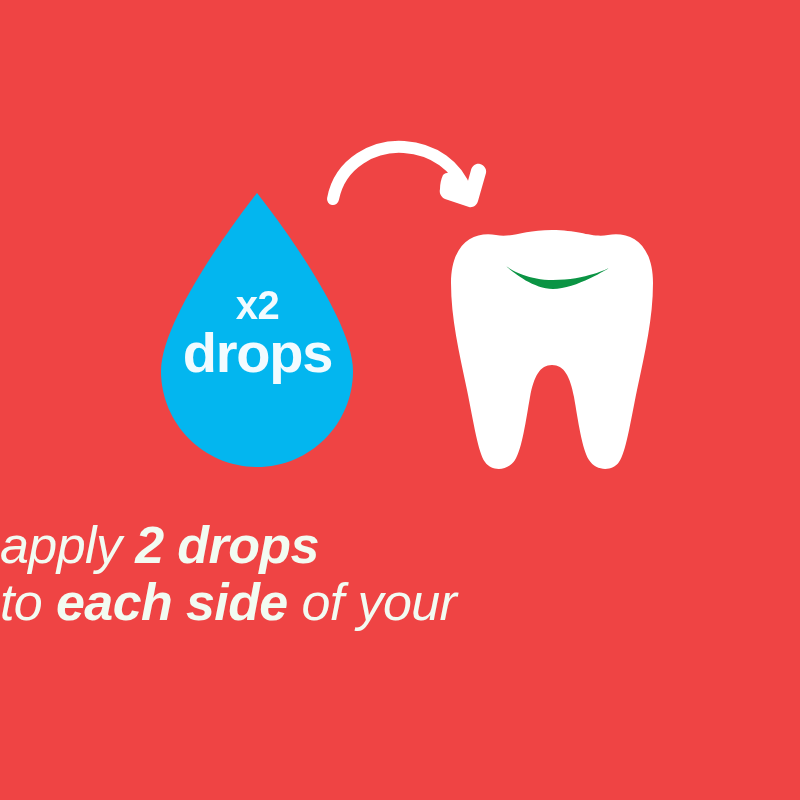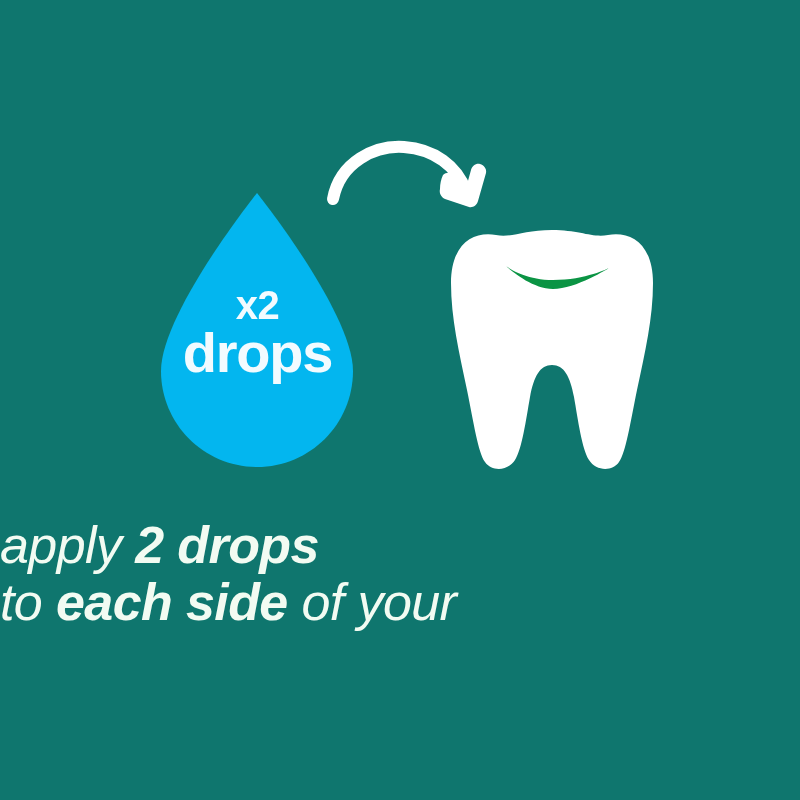--- a/index.html
+++ b/index.html
@@ -72,21 +72,21 @@
     white-space: nowrap;
     font-style: italic;
     letter-spacing: -0.6px;
   }
   #caption .reg { font-weight: normal; }
   #caption .bold { font-weight: bold; }
 </style>
 </head>
 <body>
 
-<div id="canvas" style="background: #0f766e;">
+<div id="canvas" style="background: #ef4444;">
 
   <div id="graphic-stage">
     <svg viewBox="0 0 800 500" xmlns="http://www.w3.org/2000/svg" aria-hidden="true">
 
       <g>
         <path d="M 333 199
                  C 340 162, 375 145, 404 147
                  C 434 149, 457 166, 466 191" fill="none" stroke="#ffffff" stroke-width="12" stroke-linecap="round"></path>
         <path d="M 443 175
                  C 446 172, 451 172, 454 175

